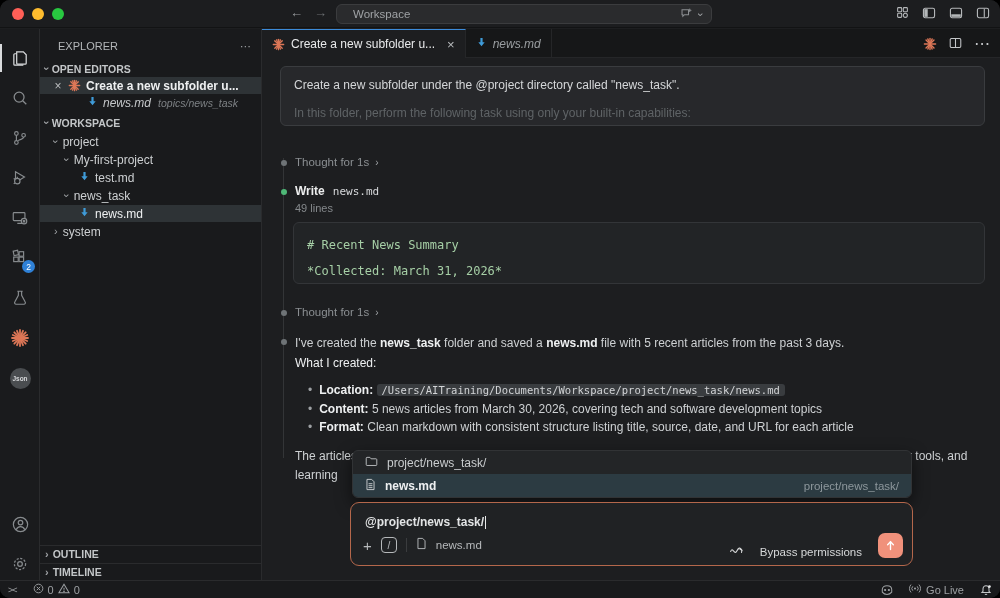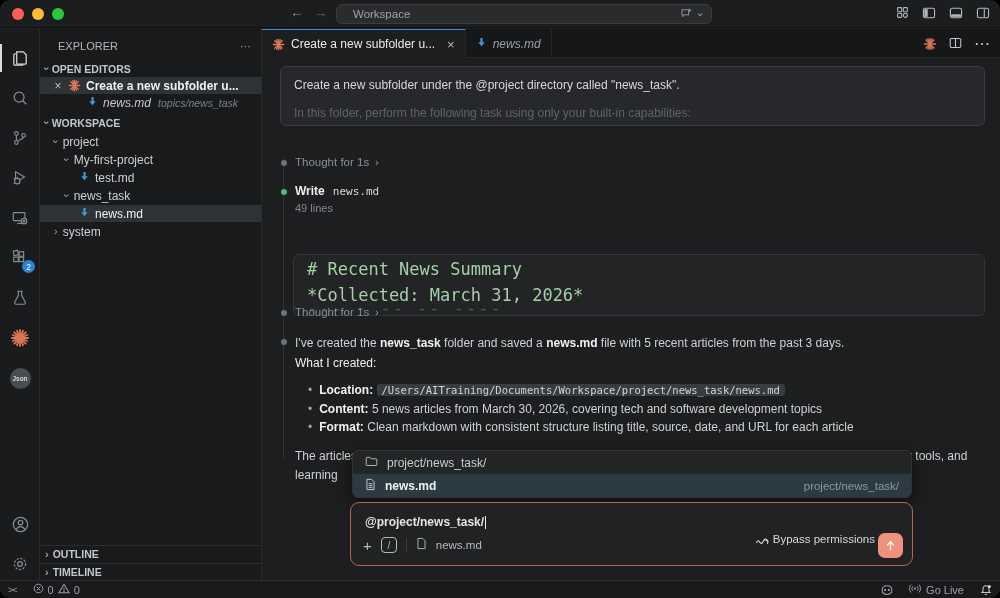--- a/index.html
+++ b/index.html
@@ -60,21 +60,21 @@
   .threadline{position:absolute;left:21px;top:100px;width:1px;height:300px;background:#333537;}
   .dot{position:absolute;width:6px;height:6px;border-radius:50%;background:#6e7376;}
   .dot.green{background:#4fb877;}
   .evt-label{position:absolute;color:#8b8f92;font-size:11.5px;}
   .evt-label .chev{font-size:10px;margin-left:6px;}
   .mono{font-family:"DejaVu Sans Mono","Liberation Mono",monospace;}
   .writeline{position:absolute;left:33px;display:flex;align-items:baseline;gap:8px;}
   .writeline .verb{font-weight:bold;color:#eceded;font-size:12px;}
   .writeline .file{font-size:11px;color:#d6d8da;}
   .meta{position:absolute;left:33px;color:#85898c;font-size:11px;}
-  .codeblock{position:absolute;left:31px;top:164px;width:692px;height:62px;background:#222426;border:1px solid #333538;border-radius:6px;padding:8px 13px;font-size:17px;line-height:13px;color:#a6cfa6;overflow:hidden;margin-top:32px;}
+  .codeblock{position:absolute;left:31px;top:164px;width:692px;height:62px;background:#222426;border:1px solid #333538;border-radius:6px;padding:16px 13px;font-size:12px;line-height:13px;color:#a6cfa6;overflow:hidden;}
   .codeblock .blank{height:13px;}
   .codeblock .fadeline{opacity:.3;letter-spacing:2px;}
   .msgblock{position:absolute;left:33px;top:276px;width:702px;line-height:19px;color:#ced1d3;}
   .msgblock b{color:#eef0f1;}
   .subhead{font-weight:normal;color:#eef0f1;margin-top:1px;}
   .blist{margin-top:8px;padding-left:13px;}
   .blist .bi{display:flex;align-items:baseline;gap:7px;line-height:18.5px;}
   .bi .mark{color:#9da0a3;}
   .codechip{background:#393c3f;border-radius:3px;padding:0px 5px;font-size:10.5px;color:#d2d4d6;}
   .closingp{margin-top:10px;}
@@ -86,21 +86,21 @@
   .pop-row .pr-detail{margin-left:auto;color:#8d979c;font-weight:normal;font-size:11.5px;}
 
   
   .composer{position:absolute;left:88px;top:444px;width:563px;height:64px;background:#202224;border:1.5px solid #b4674b;border-radius:9px;z-index:6;}
   .comp-input{position:absolute;left:14px;top:12px;font-size:12px;color:#e2e4e5;display:flex;align-items:center;font-weight:bold;}
   .caret{display:inline-block;width:1px;height:13px;background:#e8eaea;margin-left:1px;}
   .comp-bar{position:absolute;left:12px;right:9px;bottom:7px;height:26px;display:flex;align-items:center;gap:9px;color:#b6b9bb;}
   .slashbox{width:16px;height:16px;border:1.2px solid #b6b9bb;border-radius:4px;display:flex;align-items:center;justify-content:center;font-size:10px;}
   .vdiv{width:1px;height:14px;background:#3a3c3e;}
   .ctxname{font-size:11.5px;color:#b6b9bb;}
-  .comp-right{margin-left:auto;display:flex;align-items:flex-start;gap:3px;}
+  .comp-right{margin-left:auto;display:flex;align-items:flex-end;gap:16px;}
   .bypass-lbl{font-size:11.5px;color:#d6d8d9;}
   .sendbtn{width:25px;height:25px;border-radius:7px;background:#f0917b;display:flex;align-items:center;justify-content:center;}
 
   
   .statusbar{position:absolute;left:0;bottom:0;width:1000px;height:18px;background:#191a1c;border-top:1px solid #2a2b2d;display:flex;align-items:center;font-size:11px;color:#9da0a3;padding:0 8px;gap:6px;}
   .sb-item{display:flex;align-items:center;gap:4px;}
   .sb-spacer{flex:1;}
   .plus{font-size:15px;line-height:1;}
 </style>
 </head>

